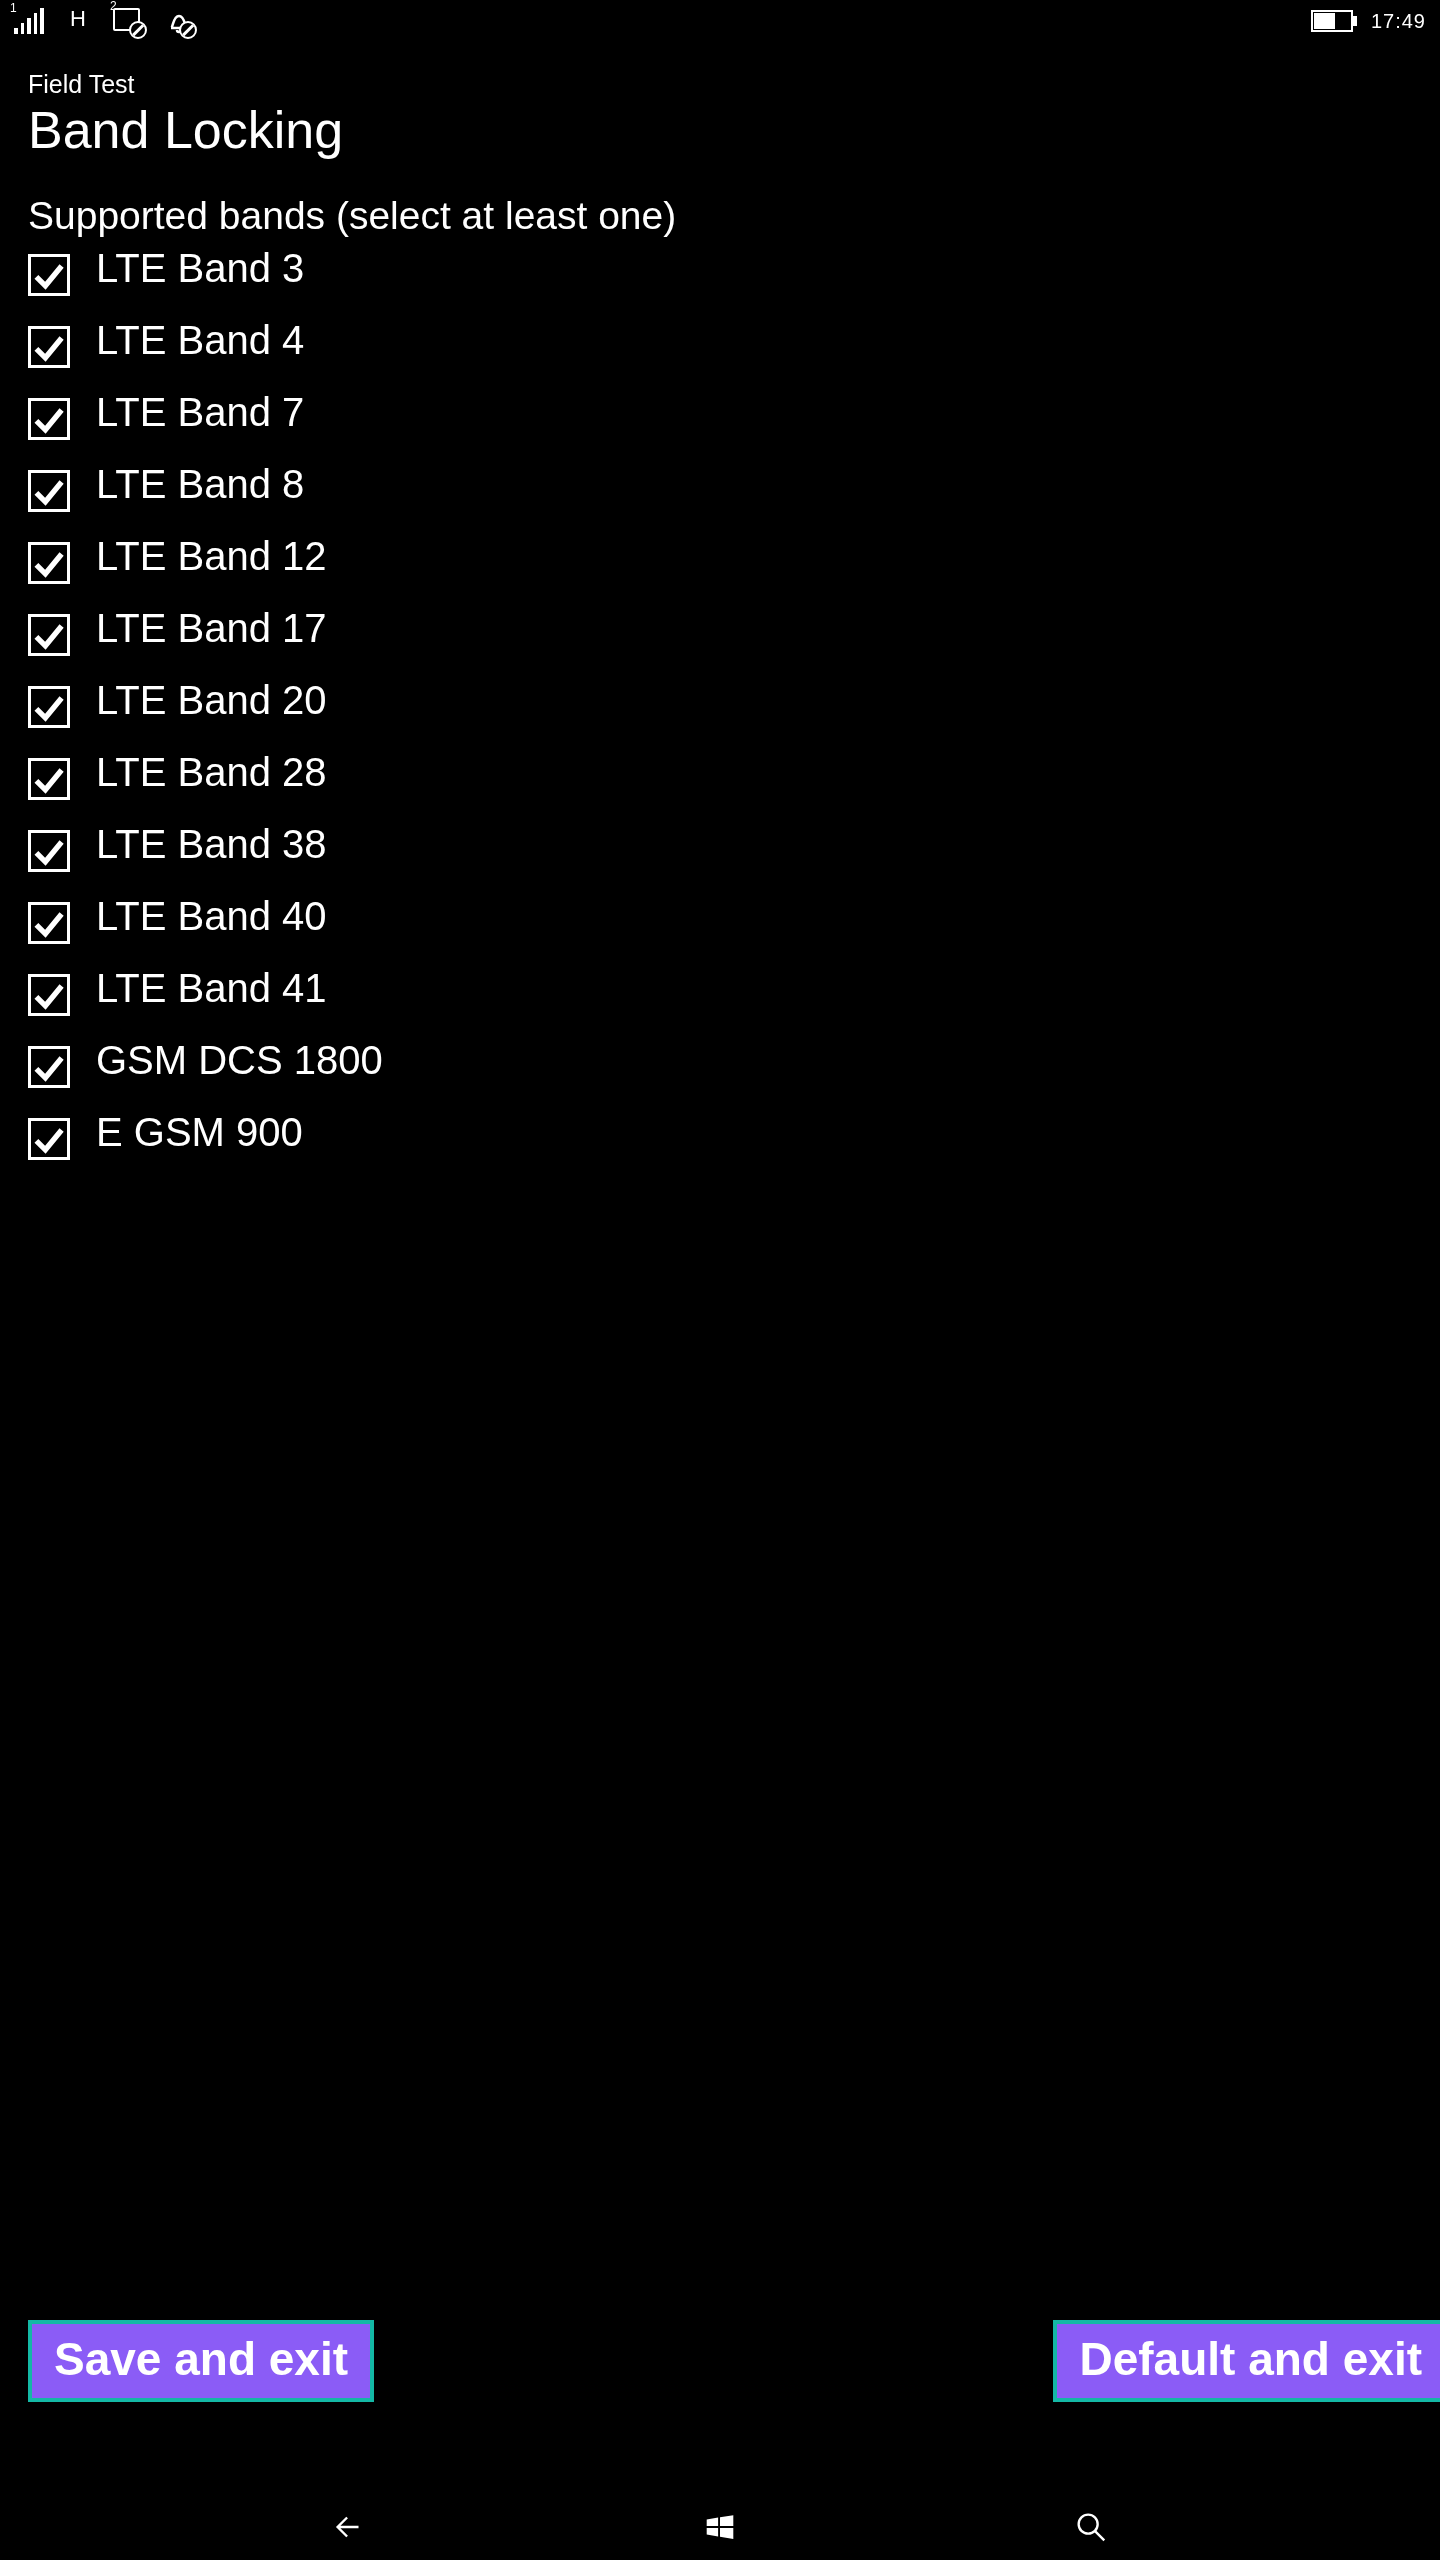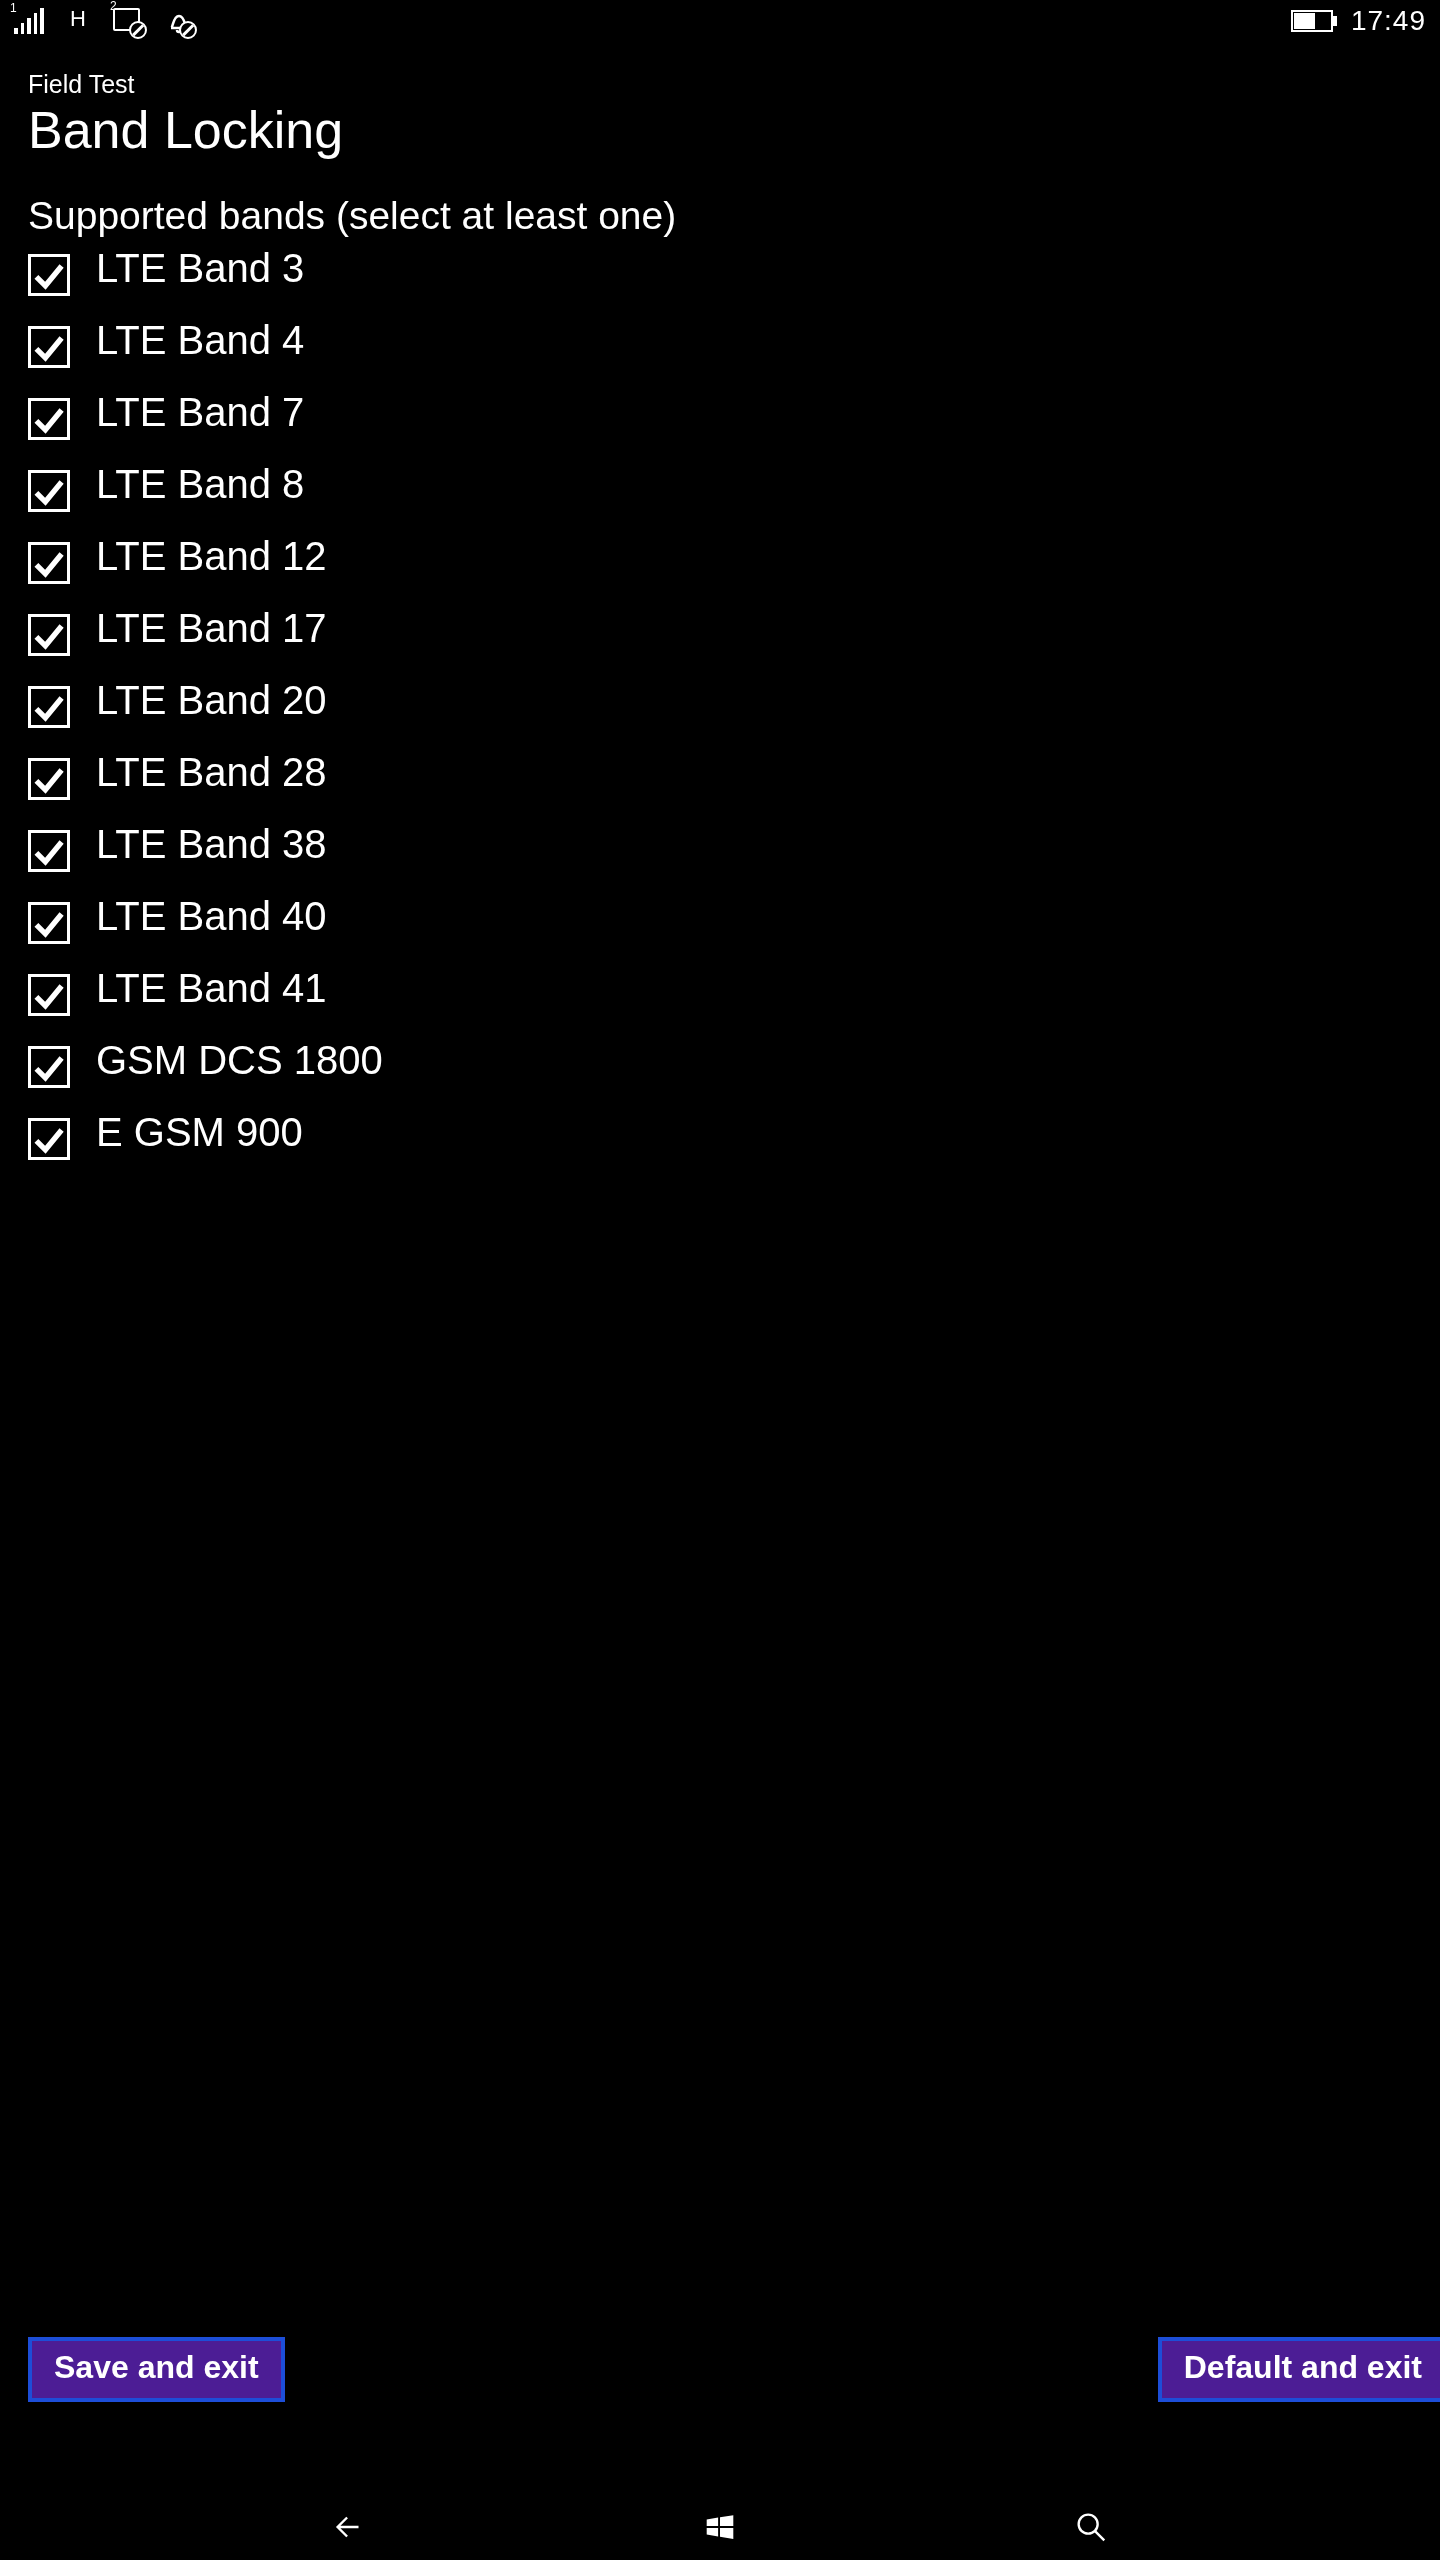--- a/index.html
+++ b/index.html
@@ -18,21 +18,21 @@
     position: absolute;
     top: 0; left: 0; right: 0;
     height: 42px;
     display: flex;
     align-items: center;
     padding: 0 14px;
     box-sizing: border-box;
   }
   .statusbar .left-icons { display: flex; align-items: flex-end; gap: 26px; }
   .statusbar .right-icons { margin-left: auto; display: flex; align-items: center; gap: 18px; }
-  .clock { font-size: 28px; font-weight: 400; letter-spacing: 1px; }
+  .clock { font-size: 20px; font-weight: 400; letter-spacing: 1px; }
   
   .sig { position: relative; width: 30px; height: 24px; display: flex; align-items: flex-end; gap: 3px; }
   .sig .bar { width: 4px; background: #fff; }
   .sig .b1{height:6px}.sig .b2{height:11px}.sig .b3{height:16px}.sig .b4{height:21px}.sig .b5{height:26px}
   .sig .sup { position:absolute; top:-9px; left:-4px; font-size:12px; }
   .hch { font-size: 22px; letter-spacing:1px; position:relative; top:-2px;}
   .nosim { position: relative; width: 28px; height: 26px; }
   .nosim .card { position:absolute; width:23px; height:19px; border:2.5px solid #fff; border-radius:2px; }
   .nosim .sup { position:absolute; top:-9px; left:-3px; font-size:12px; }
   .nosim .slash-circ { position:absolute; right:-6px; bottom:-5px; width:14px; height:14px; border:2.5px solid #fff; border-radius:50%; background:#000;}
@@ -69,26 +69,26 @@
   
   .actions {
     position:absolute;
     left: 28px; right: 0;
     bottom: 92px;
     display:flex;
     justify-content: space-between;
     gap: 30px;
   }
   .btn {
-    border: 4px solid #1d4ed8;
+    border: 4px solid #14b8a6;
     padding: 8px 22px 12px;
-    font-size: 32px;
+    font-size: 46px;
     font-weight: 600;
     white-space: nowrap;
-    background: #4c1d95;
+    background: #8b5cf6;
   }
   .btn.right-edge { border-right: none; padding-right: 18px; }
   
   .navbar {
     position:absolute;
     bottom:0; left:0; right:0;
     height:66px;
     display:flex;
     align-items:center;
     justify-content:space-evenly;

